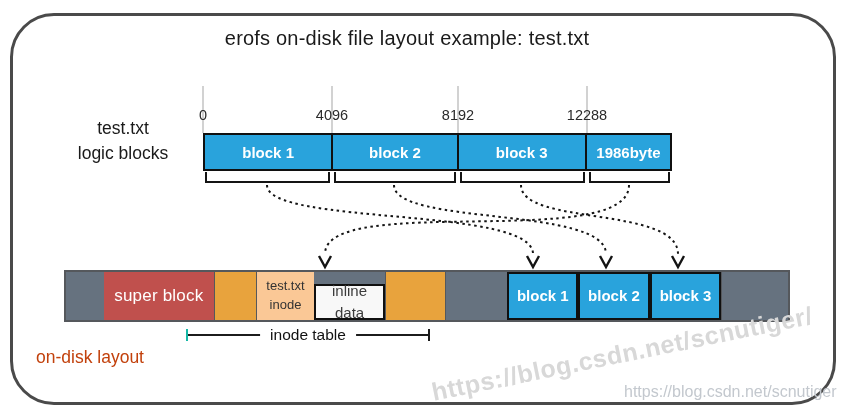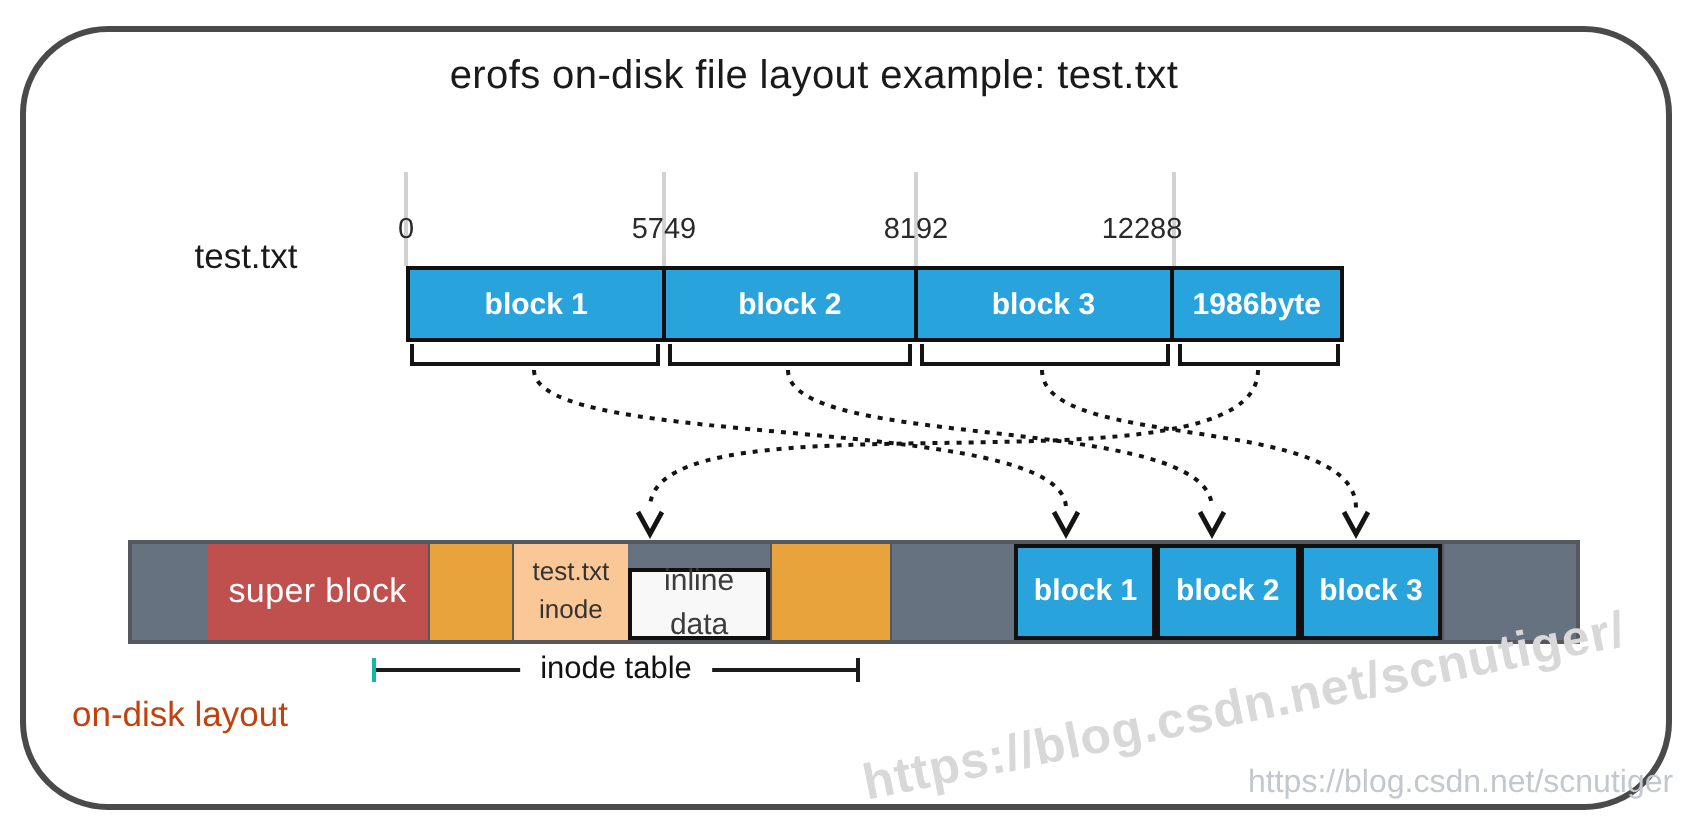--- a/index.html
+++ b/index.html
@@ -70,26 +70,27 @@
 
   <div class="frame"></div>
 
   <div class="title">erofs on-disk file layout example: test.txt</div>
 
   <div class="tickline" style="left:202px"></div>
   <div class="tickline" style="left:331px"></div>
   <div class="tickline" style="left:457px"></div>
   <div class="tickline" style="left:586px"></div>
   <div class="ticklabel" style="left:163px">0</div>
-  <div class="ticklabel" style="left:292px">5749</div>
+  <div class="ticklabel" style="left:292px">4096</div>
   <div class="ticklabel" style="left:418px">8192</div>
-  <div class="ticklabel" style="left:531px">12288</div>
+  <div class="ticklabel" style="left:547px">12288</div>
 
   <div class="logic-label">
     <div>test.txt</div>
+    <div>logic blocks</div>
   </div>
 
   <div class="lbar">
     <div class="lcell" style="flex-grow:129">block 1</div>
     <div class="lcell" style="flex-grow:126">block 2</div>
     <div class="lcell" style="flex-grow:129">block 3</div>
     <div class="lcell" style="flex-grow:85">1986byte</div>
   </div>
 
   <svg class="overlay" viewBox="0 0 846 415">

